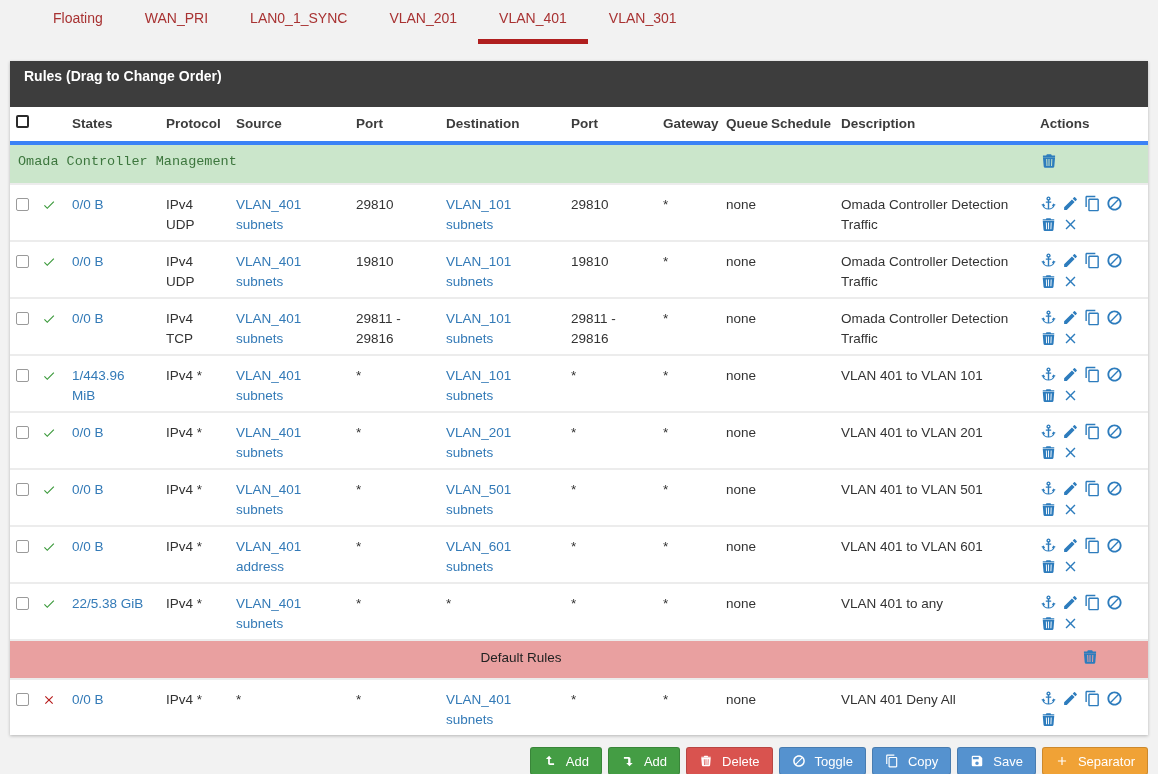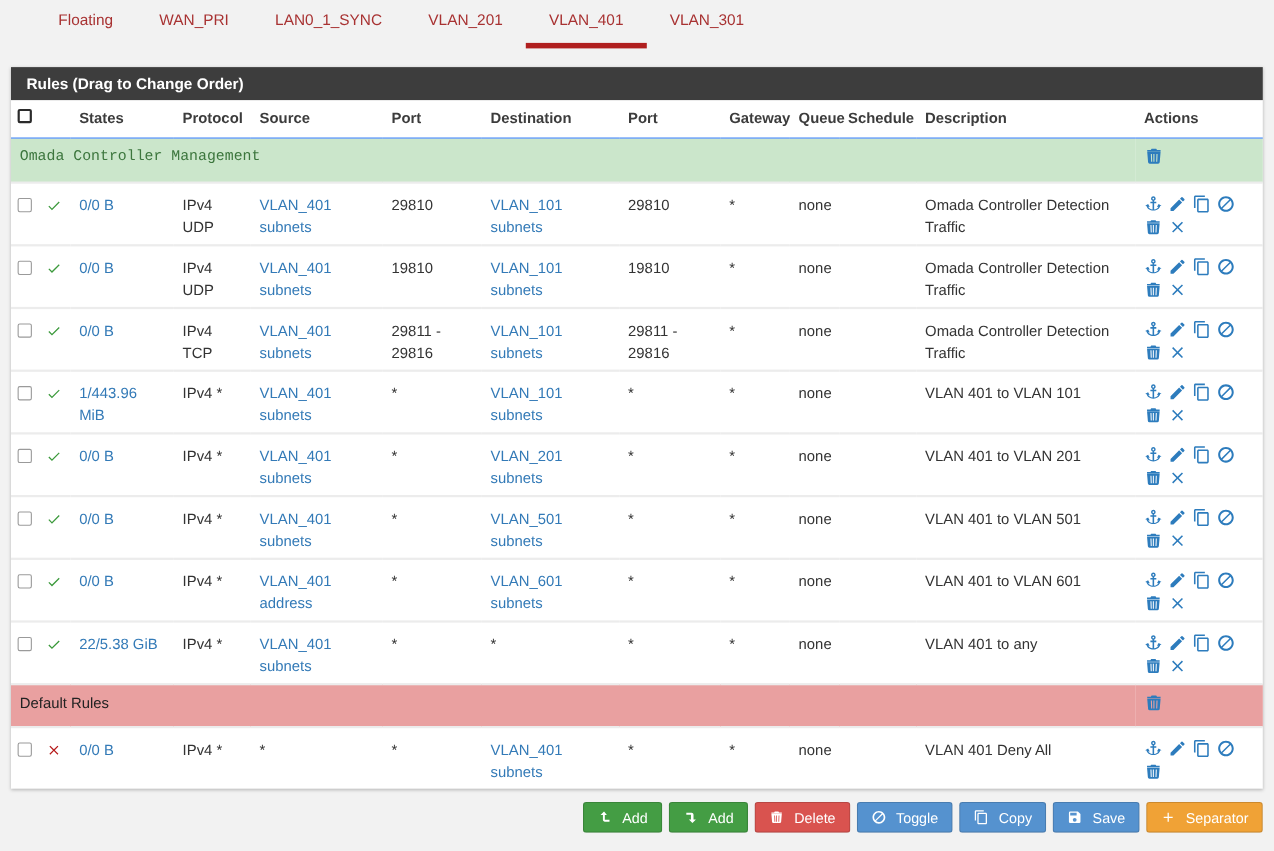--- a/index.html
+++ b/index.html
@@ -24,39 +24,39 @@
   .panel {
     margin:17px 10px 0;
     background:#fff;
     box-shadow:0 1px 3px rgba(0,0,0,.25);
   }
   .panel-heading {
     background: var(--panel-header-bg, #3d3d3d);
     color: var(--panel-header-text, #fff);
     font-size:14px; font-weight:bold;
     padding:7px 14px;
-    height:30px;
+    height:46px;
   }
   table.rules-table { border-collapse:collapse; table-layout:fixed; width:1138px; font-size:13.5px; }
   thead th {
     text-align:left; font-weight:bold; color:#3c3c3c;
     padding:8px 8px; line-height:18px; vertical-align:middle;
-    border-bottom:1px solid #3b82f6;
+    border-bottom:4px solid #3b82f6;
   }
   thead th.col-check, tbody td.col-check { padding-left:6px; }
   tbody td {
     vertical-align:top;
     padding:10px 8px 5px;
     line-height:20px;
     border-top:2px solid #ececec;
   }
   tbody tr:first-child td { border-top:none;font-family:Liberation Mono, monospace; }
   tr.section-row td { padding:7px 8px 6px; font-size:13.5px; }
   tr.section-row.success td { background: var(--section-success-bg,#cbe6cb); color: var(--section-success-text,#3c763d); }
-  tr.section-row.danger td  { background: var(--section-danger-bg,#e9a0a0); color: var(--section-danger-text,#222); }
+  tr.section-row.danger td  { background: var(--section-danger-bg,#e9a0a0); color: var(--section-danger-text,#222); text-align: center; }
   .cell-check { display:flex; align-items:center; gap:13px; }
   input[type="checkbox"] {
     appearance:none; width:13px; height:13px; background:#fff;
     border:1px solid #9a9a9a; border-radius:2px; cursor:pointer; flex:none;
   }
   thead input[type="checkbox"] { border:2px solid #2b2b2b; }
   a.tbl-link { color: var(--link-blue,#337ab7); text-decoration:none; cursor:pointer; }
   .state-icon { width:18px; height:18px; display:inline-block; margin-top:1px; }
   .state-icon.pass { color: var(--pass-green,#3c9a3c); }
   .state-icon.block { color: var(--block-red,#b71c1c); }

